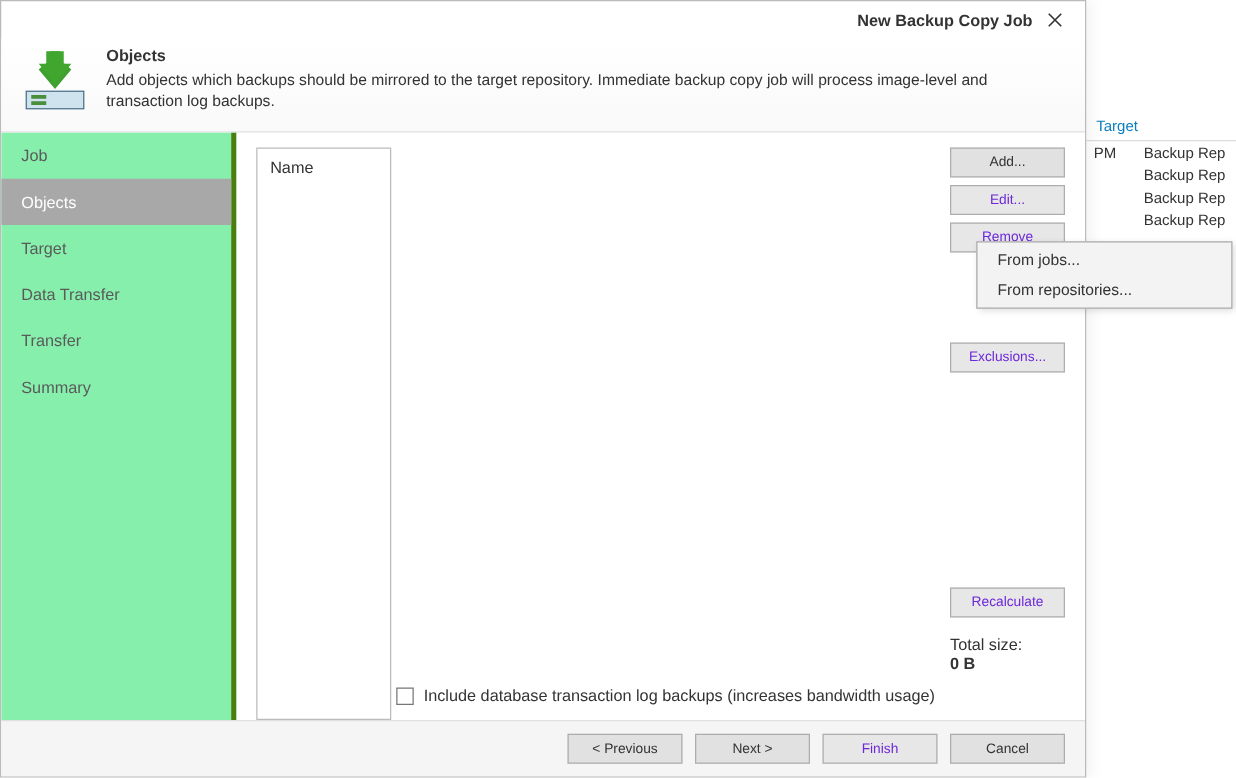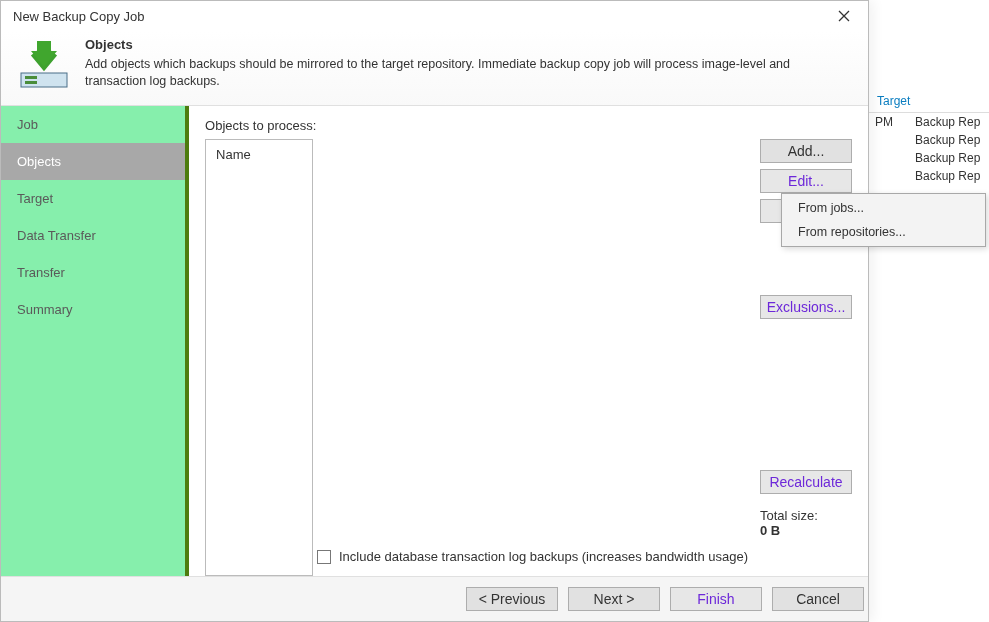--- a/index.html
+++ b/index.html
@@ -35,26 +35,27 @@
       width: 869px;
       height: 622px;
       background: #fff;
       border: 1px solid #bbb;
       display: flex;
       flex-direction: column;
       box-shadow: 4px 0 12px rgba(0,0,0,0.06);
     }
     .titlebar {
       display: flex;
-      justify-content: space-between;
+      justify-content: flex-end;
       align-items: center;
       height: 30px;
       padding: 0 6px 0 12px;
       font-size: 13px;
       color: #333;
+      font-weight: bold;
     }
     .close-btn {
       width: 36px; height: 28px;
       display:flex; align-items:center; justify-content:center;
       cursor: pointer;
     }
     .header {
       display:flex;
       padding: 6px 16px 14px 16px;
       gap: 14px;
@@ -87,36 +88,36 @@
     .th.name { flex: 0 0 210px; }
     .th.type { flex: 0 0 135px; }
     .th.size { flex: 1; }
     .th.blank { flex:0 0 60px; border-right:none;}
     .tbody { flex:1; }
     .side-buttons { width:92px; display:flex; flex-direction:column; gap:6px; position:relative; }
     .btn {
       height:24px;
       border:1px solid #adadad;
       background:#e1e1e1;
-      font-size:14px;
+      font-size:11px;
       cursor:pointer;
       display:flex; align-items:center; justify-content:center;
     }
     .btn.disabled { color:#6d28d9; background:#e7e7e7; cursor:default; }
     .side-buttons .gap { height:60px; }
     .side-buttons .gap-large { flex:1; }
     .total-block { margin-top:8px; font-size:13px; }
     .total-label {}
     .total-value { font-weight:bold; }
     .checkbox-row { display:flex; align-items:flex-end; gap:8px; padding:8px 0 12px 4px; }
     .checkbox { width:14px; height:14px; border:1px solid #777; background:#fff; }
     .footer {
       border-top:1px solid #e0e0e0;
       background:#f5f5f5;
-      padding:10px 4px;
+      padding:10px 16px;
       display:flex;
       justify-content:flex-end;
       gap:10px;
     }
     .footer .btn { width:92px; height:24px; }
     .dropdown-menu {
       position:absolute;
       top: 193px;
       left: 781px;
       width: 205px;
@@ -201,21 +202,20 @@
     <div class="sidebar">
       <div class="step">Job</div>
       <div class="step active">Objects</div>
       <div class="step">Target</div>
       <div class="step">Data Transfer</div>
       <div class="step">Transfer</div>
       <div class="step">Summary</div>
     </div>
 
     <div class="content">
-      <div class="section-label">Objects to process:</div>
       <div class="content-row">
         <div class="table-wrap">
           <div class="table">
             <div class="thead">
               <div class="th name">Name</div>
               <div class="th type">Type</div>
               <div class="th size">Size</div>
               <div class="th blank"></div>
             </div>
             <div class="tbody"></div>

